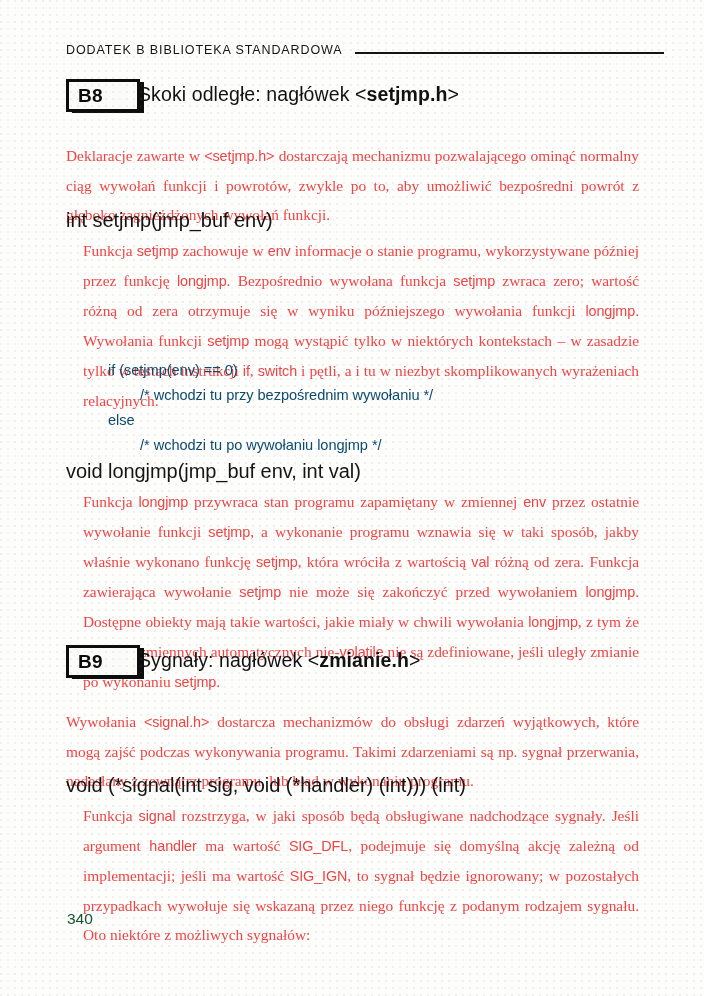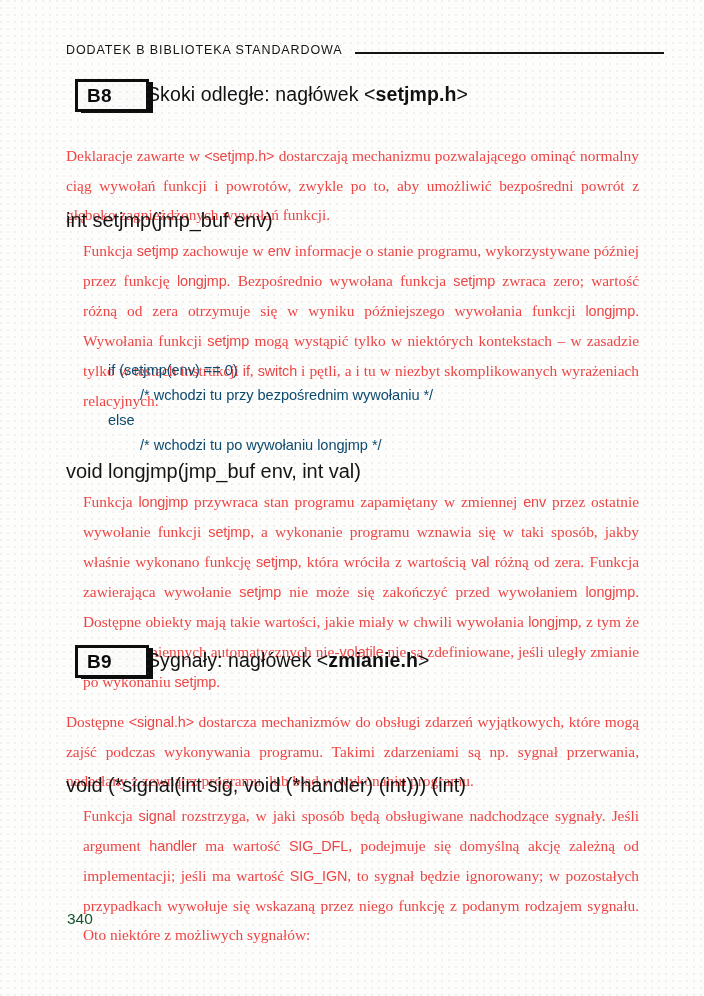--- a/index.html
+++ b/index.html
@@ -67,21 +67,20 @@
     align-items: center;
   }
   .sec-b8 { top: 79px; }
   .sec-b9 { top: 645px; }
 
   .badge {
     position: relative;
     width: 72px;
     height: 31px;
     flex: 0 0 auto;
-    margin-left: 9px;
   }
   .badge .shadow {
     position: absolute;
     left: 6px;
     top: 3px;
     width: 72px;
     height: 31px;
     background: #0d0d0d;
   }
   .badge .box {
@@ -222,21 +221,21 @@
   <div class="section-head sec-b9">
     <span class="badge">
       <span class="shadow"></span>
       <span class="box">
         <span class="label">B9</span>
       </span>
     </span>
     <span class="section-title"><span>Sygnały: nagłówek &lt;</span><b>zmianie.h</b><span>&gt;</span></span>
   </div>
 
-  <p class="para" id="p-signal-int"><span>Dostępne </span><span class="mono">&lt;signal.h&gt;</span><span> dostarcza mechanizmów do obsługi zdarzeń wyjątkowych, które mogą zajść podczas wykonywania programu. Takimi zdarzeniami są np. sygnał przerwania, nadesłany z zewnątrz programu, lub błąd w wykonaniu programu.</span></p>
+  <p class="para" id="p-signal-int"><span>Wywołania </span><span class="mono">&lt;signal.h&gt;</span><span> dostarcza mechanizmów do obsługi zdarzeń wyjątkowych, które mogą zajść podczas wykonywania programu. Takimi zdarzeniami są np. sygnał przerwania, nadesłany z zewnątrz programu, lub błąd w wykonaniu programu.</span></p>
 
   <div class="proto" id="proto-signal">void (*signal(int sig, void (*handler) (int))) (int)</div>
 
   <p class="para indent-1" id="p-signal"><span>Funkcja </span><span class="mono">signal</span><span> rozstrzyga, w jaki sposób będą obsługiwane nadchodzące sygnały. Jeśli argument </span><span class="mono">handler</span><span> ma wartość </span><span class="mono">SIG_DFL</span><span>, podejmuje się domyślną akcję zależną od implementacji; jeśli ma wartość </span><span class="mono">SIG_IGN</span><span>, to sygnał będzie ignorowany; w pozostałych przypadkach wywołuje się wskazaną przez niego funkcję z podanym rodzajem sygnału. Oto niektóre z możliwych sygnałów:</span></p>
 
   <div class="folio">340</div>
 
 </div>
 
 </body></html>

